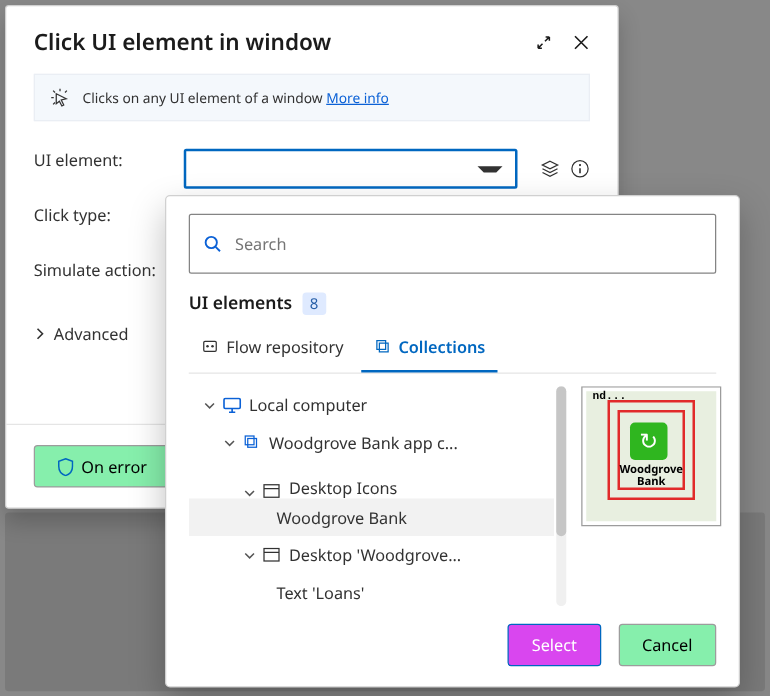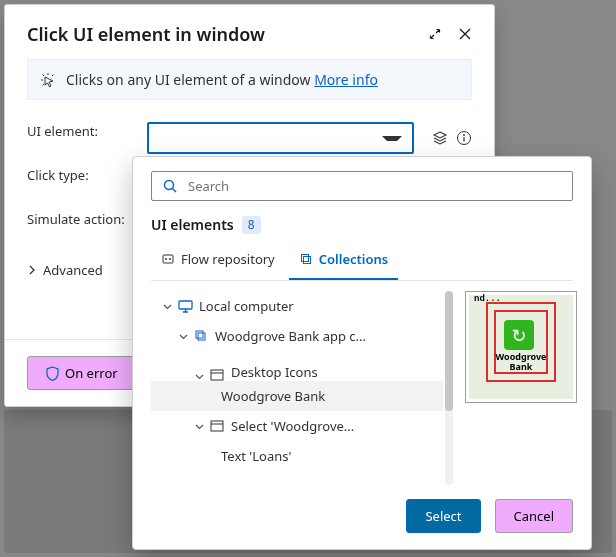--- a/index.html
+++ b/index.html
@@ -2,41 +2,41 @@
 <html><head>
 <meta charset="utf-8">
 <style>
   * { box-sizing: border-box; font-family: "Segoe UI", system-ui, sans-serif; }
   body { margin: 0; background: #888; width: 616px; height: 557px; overflow: hidden; }
   .dialog { position: absolute; left: 4px; top: 4px; width: 491px; height: 403px; background: #fff; border: 1px solid #d0d0d0; border-radius: 3px; box-shadow: 0 10px 18px rgba(0,0,0,.2); display: flex; flex-direction: column; }
   .titlebar { display: flex; align-items: center; padding: 14px 14px 10px 22px; }
   .titlebar h1 { margin: 0; font-size: 18px; font-weight: 600; color: #1b1b1b; flex: 1; }
   .titlebtn { width: 30px; height: 30px; display: flex; align-items: center; justify-content: center; cursor: pointer; color: #1b1b1b; }
   .titlebtn svg { width: 12px; height: 12px; }
-  .infobar { margin: 0 22px 16px 22px; background: #f4f8fc; border: 1px solid #eaeef4; padding: 10px 12px; display: flex; align-items: center; gap: 10px; font-size: 14px; color: #323232; }
+  .infobar { margin: 0 22px 16px 22px; background: #f4f8fc; border: 1px solid #eaeef4; padding: 10px 12px; display: flex; align-items: center; gap: 10px; font-size: 11px; color: #323232; }
   .infobar a { color: #0b61d6; text-decoration: underline; cursor: pointer; }
   .click-ico { width: 16px; height: 16px; flex-shrink: 0; }
   .formrow { display: flex; padding: 6px 22px; gap: 10px; min-height: 44px; }
   .formlabel { width: 110px; font-size: 13px; color: #323232; }
   .formfield { flex: 1; }
   .formicons { display: flex; align-items: center; gap: 8px; width: 48px; justify-content: flex-end; }
   .select-input { width: 100%; height: 32px; border: 2px solid #0067c0; border-radius: 2px; padding: 0 30px 0 8px; background: #fff; position: relative; }
   .select-input::after { content: ""; position: absolute; right: 10px; top: 12px; width: 10px; height: 6px; background: none; border-left: 5px solid transparent; border-right: 5px solid transparent; border-top: 5px solid #323232; }
   .info-icon, .layers-icon { width: 16px; height: 16px; color: #323232; cursor: pointer; display: flex; align-items: center; justify-content: center; }
   .advanced { display: flex; align-items: center; gap: 6px; font-size: 13px; color: #323232; cursor: pointer; }
   .advanced svg { width: 10px; height: 10px; }
   .buttonbar { margin-top: auto; border-top: 1px solid #e5e5e5; padding: 16px 22px; display: flex; align-items: center; }
-  .btn { height: 34px; padding: 0 18px; border: 1px solid #9c9c9c; background: #f0abfc; font-size: 13px; border-radius: 3px; display: inline-flex; align-items: center; gap: 6px; cursor: pointer; }
-  .btn.primary { background: #0369a1; border-color: #0067c0; color: #fff; }
+  .btn { height: 34px; padding: 0 18px; border: 1px solid #9c9c9c; background: #86efac; font-size: 13px; border-radius: 3px; display: inline-flex; align-items: center; gap: 6px; cursor: pointer; }
+  .btn.primary { background: #d946ef; border-color: #0067c0; color: #fff; }
   .btn .shield { width: 13px; height: 15px; }
   .shadow-stub { position: absolute; left: 4px; top: 410px; width: 608px; height: 143px; background: #7a7a7a; border-radius: 3px; }
   
   .popup { position: absolute; left: 132px; top: 156px; width: 460px; height: 394px; background: #fff; border: 1px solid #d0d0d0; border-radius: 4px; box-shadow: 0 12px 28px rgba(0,0,0,.25); display: flex; flex-direction: column; padding-top: 14px; }
   .search-wrap { margin: 0 18px 14px 18px; }
-  .search { display: flex; align-items: center; height: 30px; border: 1px solid #848484; border-radius: 2px; padding: 0 10px; gap: 8px; }
+  .search { display: flex; align-items: center; height: 48px; border: 1px solid #848484; border-radius: 2px; padding: 0 10px; gap: 8px; }
   .search svg { width: 16px; height: 16px; color: #0b61d6; }
   .search input { border: none; outline: none; flex: 1; font-size: 13px; color: #555; background: transparent; }
   .section-title { display: flex; align-items: center; gap: 8px; margin: 0 18px 8px 18px; font-size: 14px; }
   .section-title .lbl { font-weight: 600; color: #1b1b1b; }
   .section-title .pill { background: #dfeaff; color: #265ea7; padding: 0 6px; border-radius: 3px; font-size: 12px; line-height: 18px; }
   .tabs { display: flex; align-items: flex-end; margin: 0 18px; border-bottom: 1px solid #e5e5e5; gap: 4px; }
   .tab { display: flex; align-items: center; gap: 6px; padding: 8px 10px 10px 10px; font-size: 13px; color: #323232; cursor: pointer; border-bottom: 2px solid transparent; }
   .tab.selected { color: #0067c0; font-weight: 600; border-bottom-color: #0067c0; }
   .tab svg { width: 14px; height: 14px; }
   .treepane { flex: 1; display: flex; margin: 10px 0 0 18px; overflow: hidden; }
@@ -248,21 +248,21 @@
             <svg width="9" height="9" viewBox="0 0 9 9">
               <path d="M1 3 L4.5 6.5 L8 3" fill="none" stroke="#555" stroke-width="1.2"></path>
             </svg>
           </span>
         <span class="ico">
             <svg width="14" height="12" viewBox="0 0 14 12">
               <rect x="1" y="1" width="12" height="10" fill="none" stroke="#323232"></rect>
               <path d="M1 4 H13" stroke="#323232"></path>
             </svg>
           </span>
-        <span>Select 'Woodgrove...</span>
+        <span>Desktop 'Woodgrove...</span>
       </div>
       <div class="trow lvl3">
         <span>Text 'Loans'</span>
       </div>
     </div>
     <div class="scrolltrack">
         <div class="scrollthumb"></div>
       </div>
     <div class="preview">
       <div class="bg"></div>

